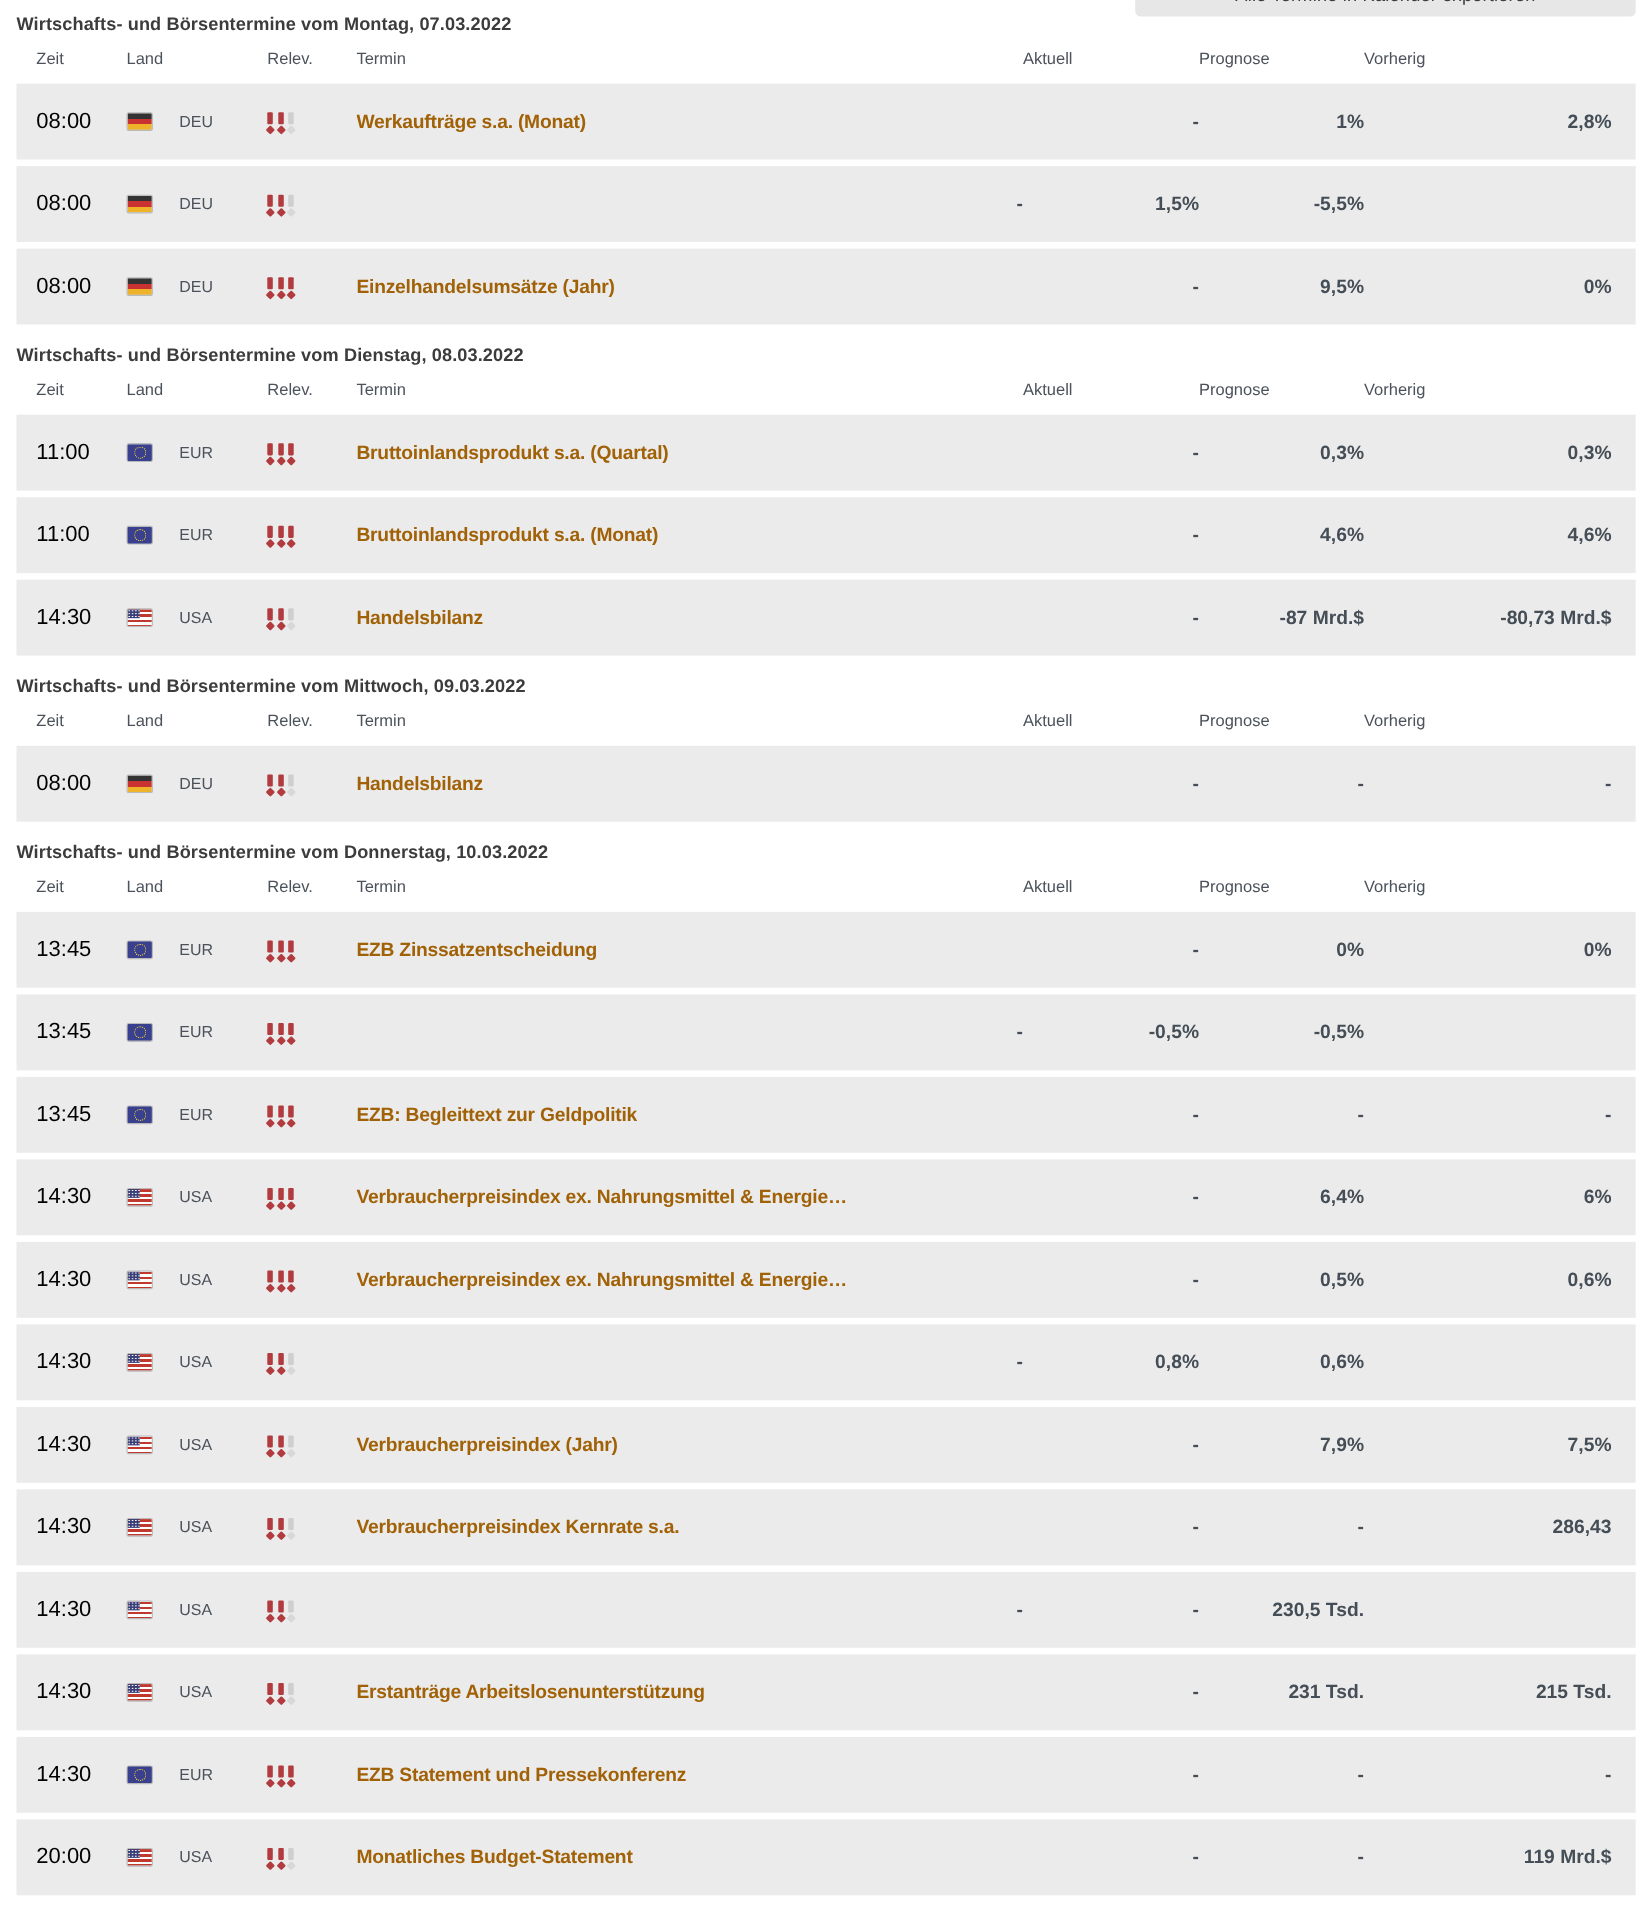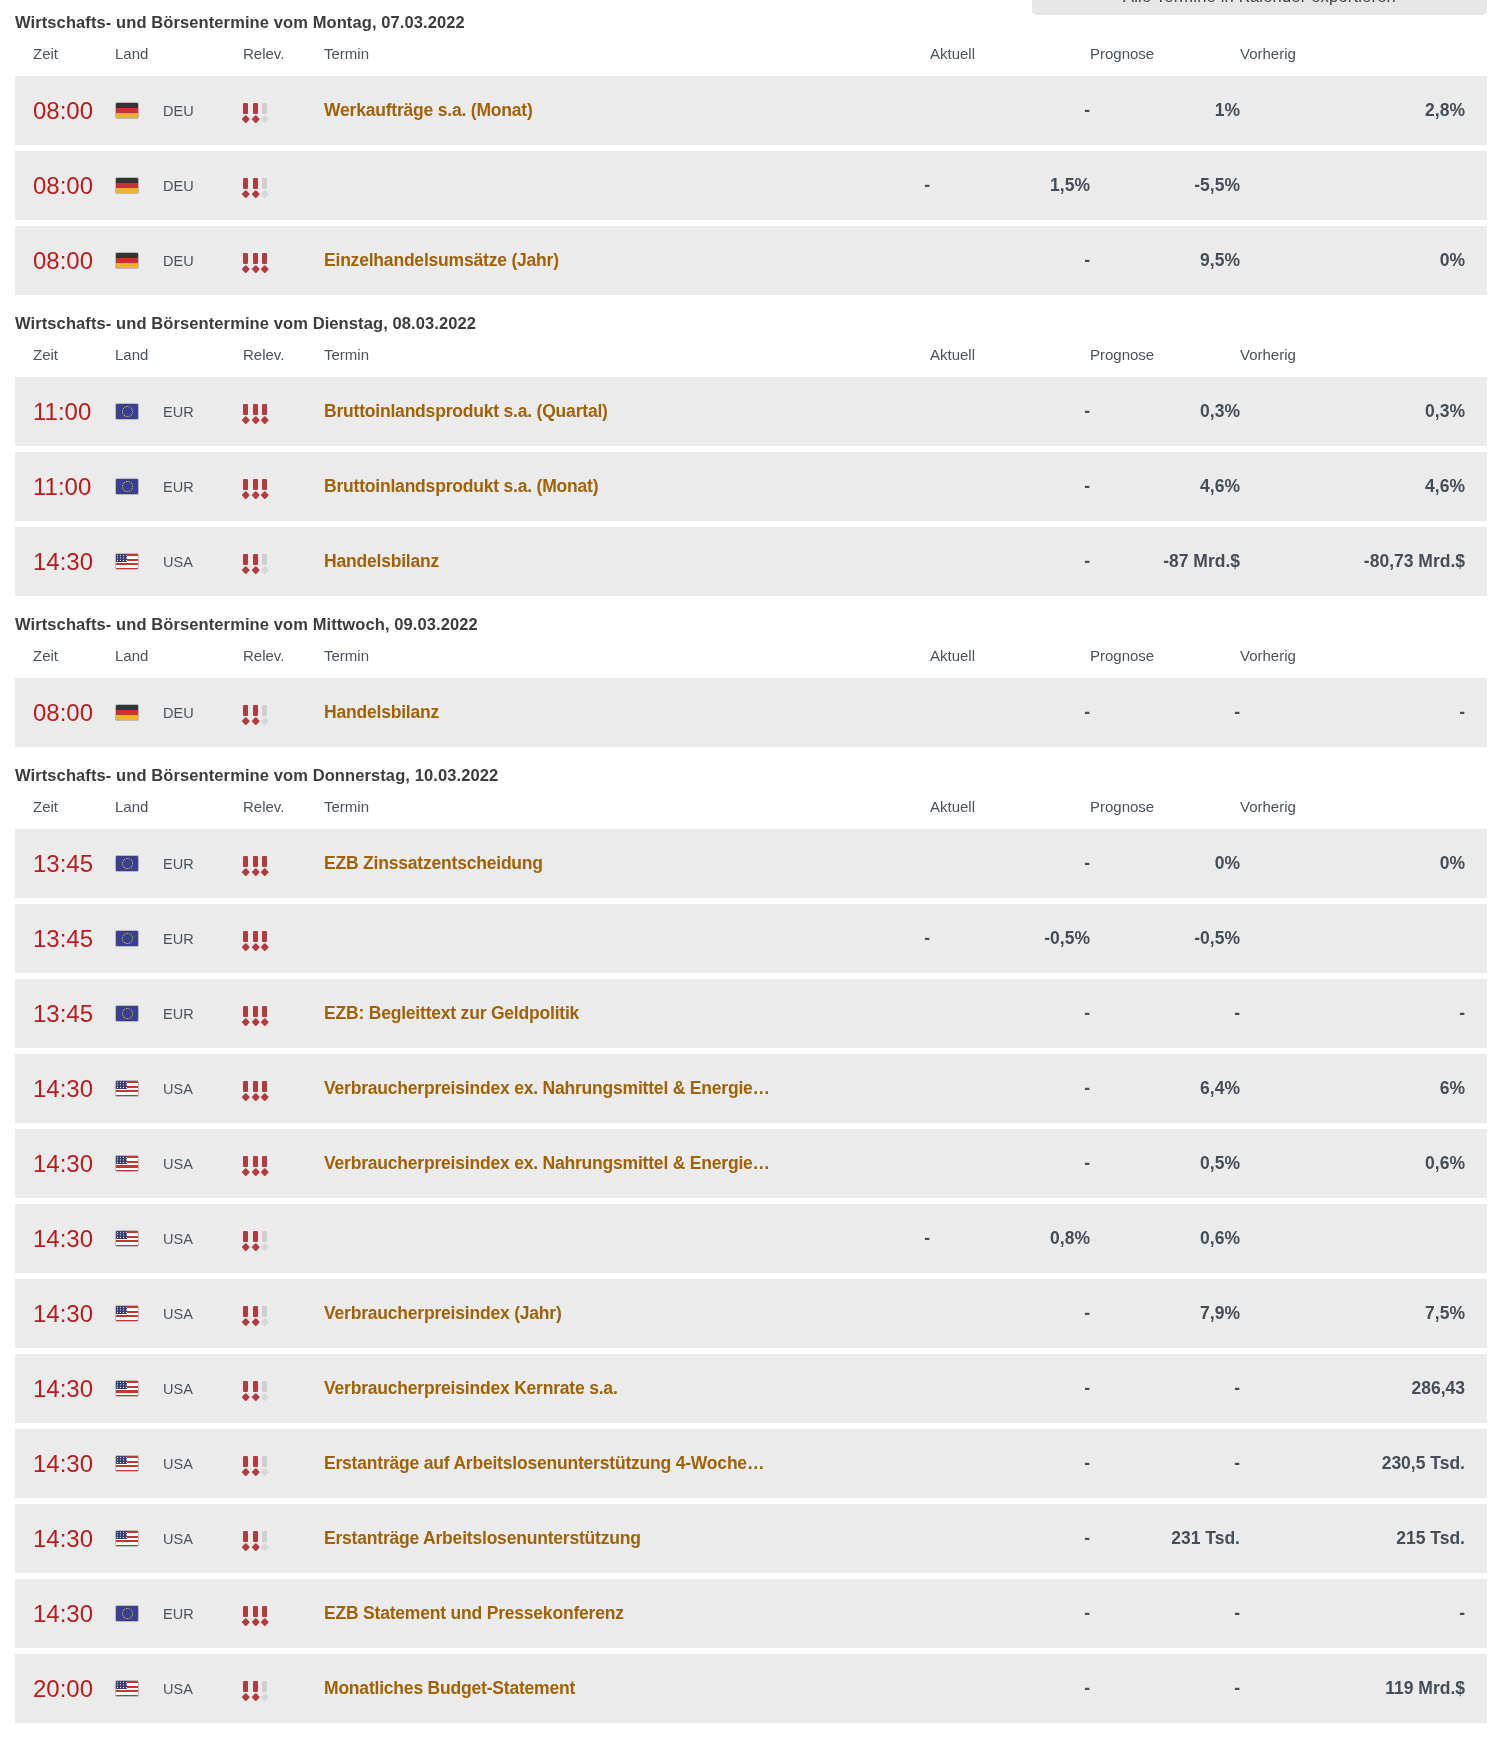--- a/index.html
+++ b/index.html
@@ -27,21 +27,21 @@
     padding:0 22px 0 18px;
   }
   .cols-header{
     margin:12px 0 14px 0;height:18px;
     color:#4b525b;font-size:15px;
   }
   .cols-header .h-right{text-align:left;}
   .row{
     height:69px;background:#ebebeb;margin-bottom:6px;
   }
-  .c-zeit{font-size:24px;color:#b91c1c;}
+  .c-zeit{font-size:20px;color:#000000;}
   .c-land{display:flex;align-items:center;gap:24px;}
   .land-code{font-size:14.5px;color:#4b525b;}
   .c-termin{
     font-size:17.5px;font-weight:700;color:#a16207;letter-spacing:-.2px;
     white-space:nowrap;overflow:hidden;text-overflow:ellipsis;padding-right:10px;
   }
   .c-val{text-align:right;font-size:17.5px;font-weight:700;color:#454e57;}
   
   .flag{
     width:24px;height:17px;box-sizing:border-box;border:1px solid #b9b9b9;
@@ -517,21 +517,20 @@
           </span>
           <span class="rmark on">
             <span class="bar"></span>
             <span class="dot"></span>
           </span>
           <span class="rmark">
             <span class="bar"></span>
             <span class="dot"></span>
           </span>
         </span></div>
-      <div class="c-termin">Erstanträge auf Arbeitslosenunterstützung 4-Woche…</div>
       <div class="c-val">-</div>
       <div class="c-val">-</div>
       <div class="c-val">230,5 Tsd.</div>
     </div>
     <div class="grid row">
       <div class="c-zeit">14:30</div>
       <div class="c-land">
         <span class="flag flag-usa">
           <span class="canton"></span>
         </span>

